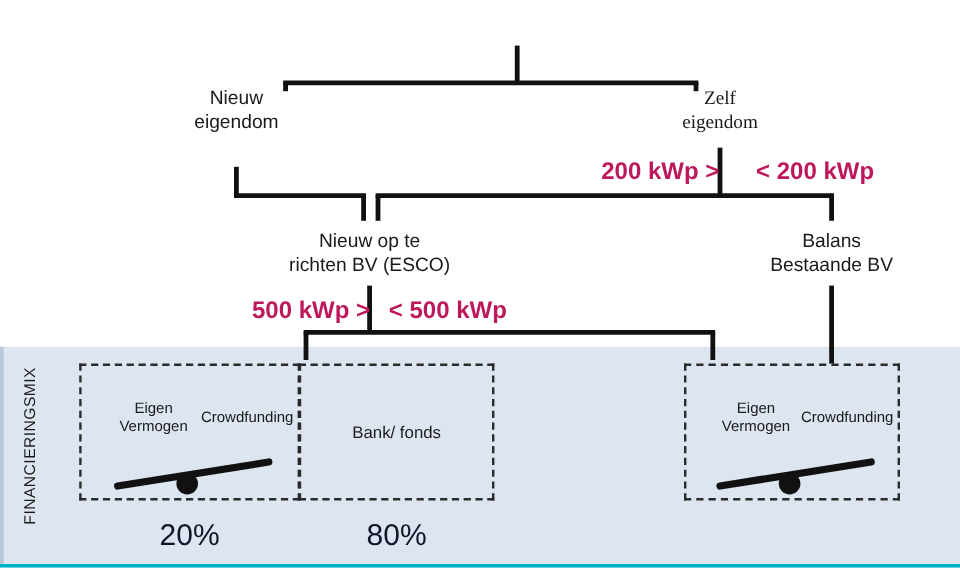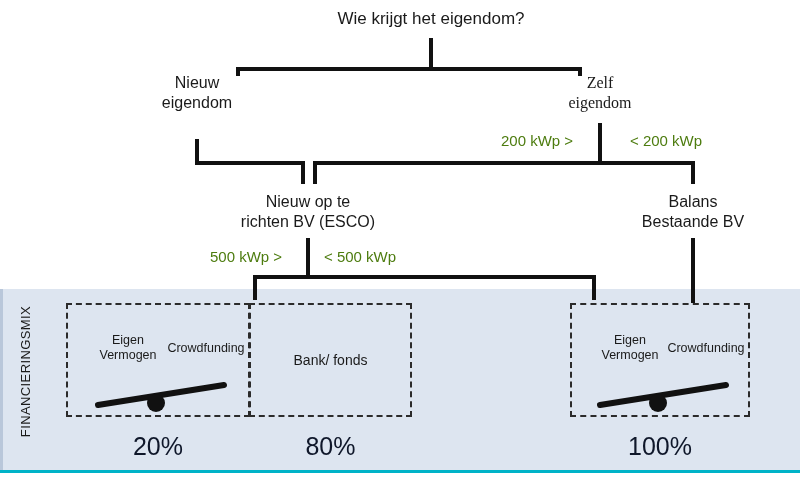--- a/index.html
+++ b/index.html
@@ -69,23 +69,24 @@
     text-align: center;
     font-size: 16px;
     line-height: 1.28;
     color: #1a1a1a;
     white-space: pre-line;
   }
   .node.title { font-size: 17px; }
 
   .edge-label {
     position: absolute;
-    font-size: 15px;
-    color: #4d7c0f;
+    font-size: 20px;
+    color: #be185d;
     white-space: nowrap;
+    font-weight: bold;
   }
 
   
   .mixbox {
     position: absolute;
     border: 2px dashed #2b2b2b;
     box-sizing: border-box;
     background: transparent;
   }
   .mix-center-text {
@@ -151,21 +152,20 @@
       <line x1="308" y1="238" x2="308" y2="277"></line>
 
       <line x1="253" y1="277" x2="596" y2="277"></line>
       <line x1="255" y1="277" x2="255" y2="300"></line>
       <line x1="594" y1="277" x2="594" y2="300"></line>
 
       <line x1="693" y1="238" x2="693" y2="303"></line>
     </g>
   </svg>
 
-  <div class="node title" style="left:231px; top:8px; width:400px;">Wie krijgt het eigendom?</div>
 
   <div class="node" style="left:127px; top:73px; width:140px;">Nieuw
 eigendom</div>
 
   <div class="node" style="left:530px; top:73px; width:140px;font-family:Liberation Serif, serif;">Zelf
 eigendom</div>
 
   <div class="edge-label" style="left:501px; top:132px;">200 kWp &gt;</div>
   <div class="edge-label" style="left:630px; top:132px;">&lt; 200 kWp</div>
 
@@ -196,15 +196,14 @@
 
   <div class="mixbox" style="left:570px; top:303px; width:180px; height:114px;">
     <div class="seesaw-label" style="left:16px; top:28px; width:84px;">Eigen
 Vermogen</div>
     <div class="seesaw-label" style="left:88px; top:36px; width:92px;">Crowdfunding</div>
     <svg class="seesaw" style="left:22px; top:66px;" width="140" height="44" viewBox="0 0 140 44">
       <line x1="6" y1="34" x2="132" y2="14" stroke="#111111" stroke-width="6" stroke-linecap="round"></line>
       <circle cx="64" cy="32" r="9" fill="#111111"></circle>
     </svg>
   </div>
-  <div class="pct" style="left:570px; top:432px; width:180px;">100%</div>
 
 </div>
 
 </body></html>

